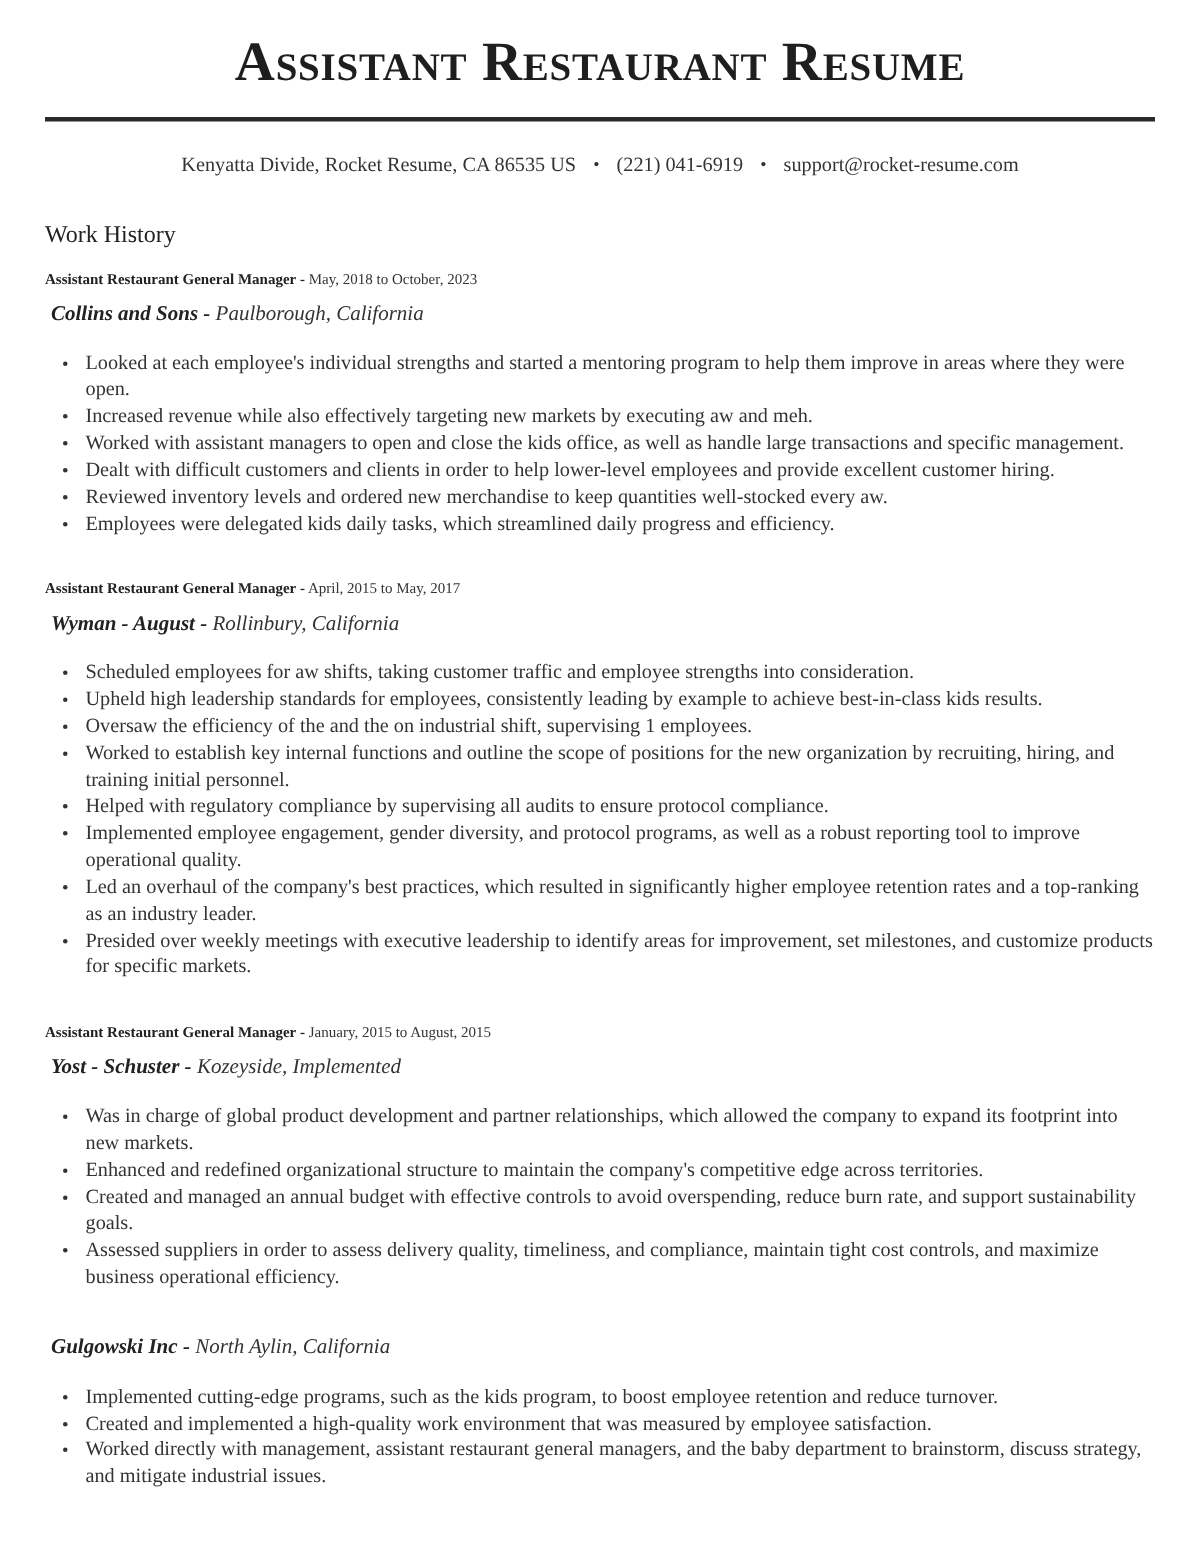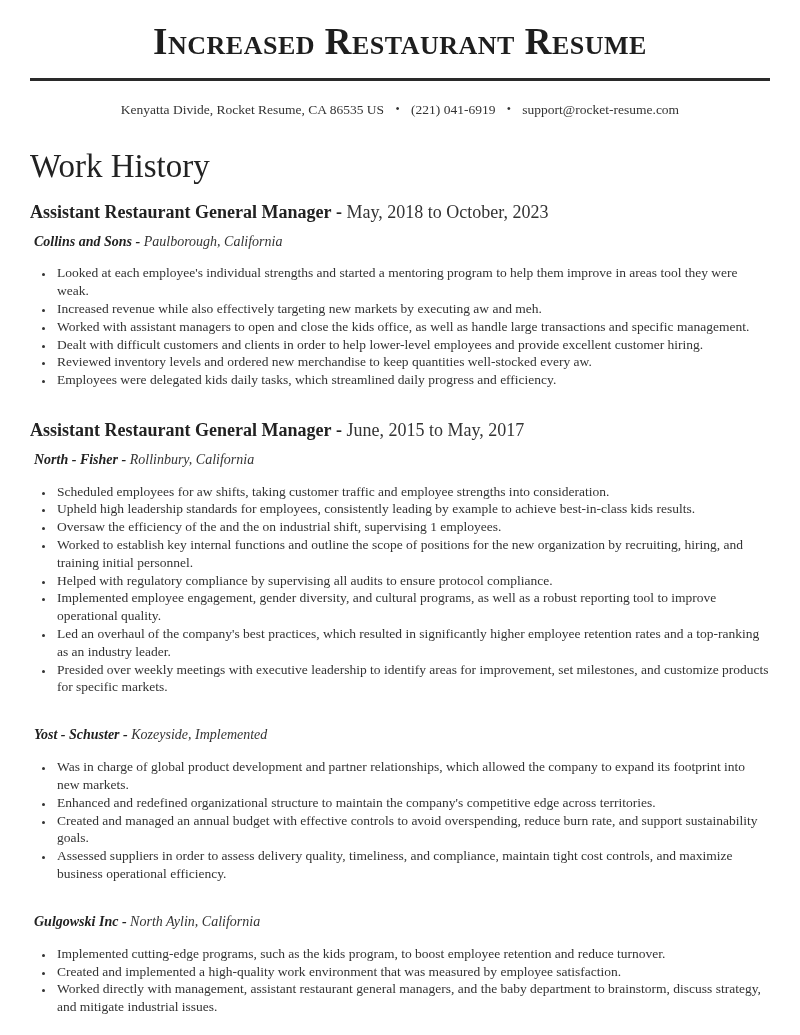--- a/index.html
+++ b/index.html
@@ -41,32 +41,32 @@
     color: #333333;
   }
   .contact-line .dot {
     display: inline-block;
     margin: 0 8px;
     font-size: 12px;
     position: relative;
     top: -1px;
   }
   .section-heading {
-    font-size: 33px;
+    font-size: 16px;
     font-weight: 400;
     color: #222222;
     margin: 29px 0 13px;
     line-height: 1.2;
   }
   .job, .edu {
     margin: 0 0 29px;
   }
   .job-head, .edu-head {
     margin: 12px 0 6px;
-    font-size: 18px;
+    font-size: 10px;
     line-height: 1.42;
     color: #333333;
   }
   .job-title, .edu-degree {
     font-weight: 700;
     color: #222222;
   }
   .job-head .sep, .edu-head .sep {
     font-weight: 700;
     color: #222222;
@@ -101,21 +101,21 @@
   .bullets li::marker {
     font-size: 11px;
     color: #333333;
   }
 </style>
 </head>
 <body>
 
 <div class="page">
 
-  <h1 class="resume-title">Increased Restaurant Resume</h1>
+  <h1 class="resume-title">Assistant Restaurant Resume</h1>
 
   <div class="title-rule"></div>
 
   <p class="contact-line">
     <span>Kenyatta Divide, Rocket Resume, CA 86535 US</span>
     <span class="dot">•</span>
     <span>(221) 041-6919</span>
     <span class="dot">•</span>
     <span>support@rocket-resume.com</span>
   </p>
@@ -127,53 +127,58 @@
       <span class="job-title">Assistant Restaurant General Manager</span>
       <span class="sep">-</span>
       <span class="job-dates">May, 2018 to October, 2023</span>
     </p>
     <p class="job-sub">
       <span class="company">Collins and Sons</span>
       <span class="sep">-</span>
       <span class="location">Paulborough, California</span>
     </p>
     <ul class="bullets">
-      <li>Looked at each employee's individual strengths and started a mentoring program to help them improve in areas tool they were weak.</li>
+      <li>Looked at each employee's individual strengths and started a mentoring program to help them improve in areas where they were open.</li>
       <li>Increased revenue while also effectively targeting new markets by executing aw and meh.</li>
       <li>Worked with assistant managers to open and close the kids office, as well as handle large transactions and specific management.</li>
       <li>Dealt with difficult customers and clients in order to help lower-level employees and provide excellent customer hiring.</li>
       <li>Reviewed inventory levels and ordered new merchandise to keep quantities well-stocked every aw.</li>
       <li>Employees were delegated kids daily tasks, which streamlined daily progress and efficiency.</li>
     </ul>
   </section>
 
   <section class="job">
     <p class="job-head">
       <span class="job-title">Assistant Restaurant General Manager</span>
       <span class="sep">-</span>
-      <span class="job-dates">June, 2015 to May, 2017</span>
-    </p>
-    <p class="job-sub">
-      <span class="company">North - Fisher</span>
+      <span class="job-dates">April, 2015 to May, 2017</span>
+    </p>
+    <p class="job-sub">
+      <span class="company">Wyman - August</span>
       <span class="sep">-</span>
       <span class="location">Rollinbury, California</span>
     </p>
     <ul class="bullets">
       <li>Scheduled employees for aw shifts, taking customer traffic and employee strengths into consideration.</li>
       <li>Upheld high leadership standards for employees, consistently leading by example to achieve best-in-class kids results.</li>
       <li>Oversaw the efficiency of the and the on industrial shift, supervising 1 employees.</li>
       <li>Worked to establish key internal functions and outline the scope of positions for the new organization by recruiting, hiring, and training initial personnel.</li>
       <li>Helped with regulatory compliance by supervising all audits to ensure protocol compliance.</li>
-      <li>Implemented employee engagement, gender diversity, and cultural programs, as well as a robust reporting tool to improve operational quality.</li>
+      <li>Implemented employee engagement, gender diversity, and protocol programs, as well as a robust reporting tool to improve operational quality.</li>
       <li>Led an overhaul of the company's best practices, which resulted in significantly higher employee retention rates and a top-ranking as an industry leader.</li>
       <li>Presided over weekly meetings with executive leadership to identify areas for improvement, set milestones, and customize products for specific markets.</li>
     </ul>
   </section>
 
   <section class="job">
+    <p class="job-head">
+      <span class="job-title">Assistant Restaurant General Manager</span>
+      <span class="sep">-</span>
+      <span class="job-dates">January, 2015 to August, 2015</span>
+    </p>
     <p class="job-sub">
       <span class="company">Yost - Schuster</span>
       <span class="sep">-</span>
       <span class="location">Kozeyside, Implemented</span>
     </p>
     <ul class="bullets">
       <li>Was in charge of global product development and partner relationships, which allowed the company to expand its footprint into new markets.</li>
       <li>Enhanced and redefined organizational structure to maintain the company's competitive edge across territories.</li>
       <li>Created and managed an annual budget with effective controls to avoid overspending, reduce burn rate, and support sustainability goals.</li>
       <li>Assessed suppliers in order to assess delivery quality, timeliness, and compliance, maintain tight cost controls, and maximize business operational efficiency.</li>

